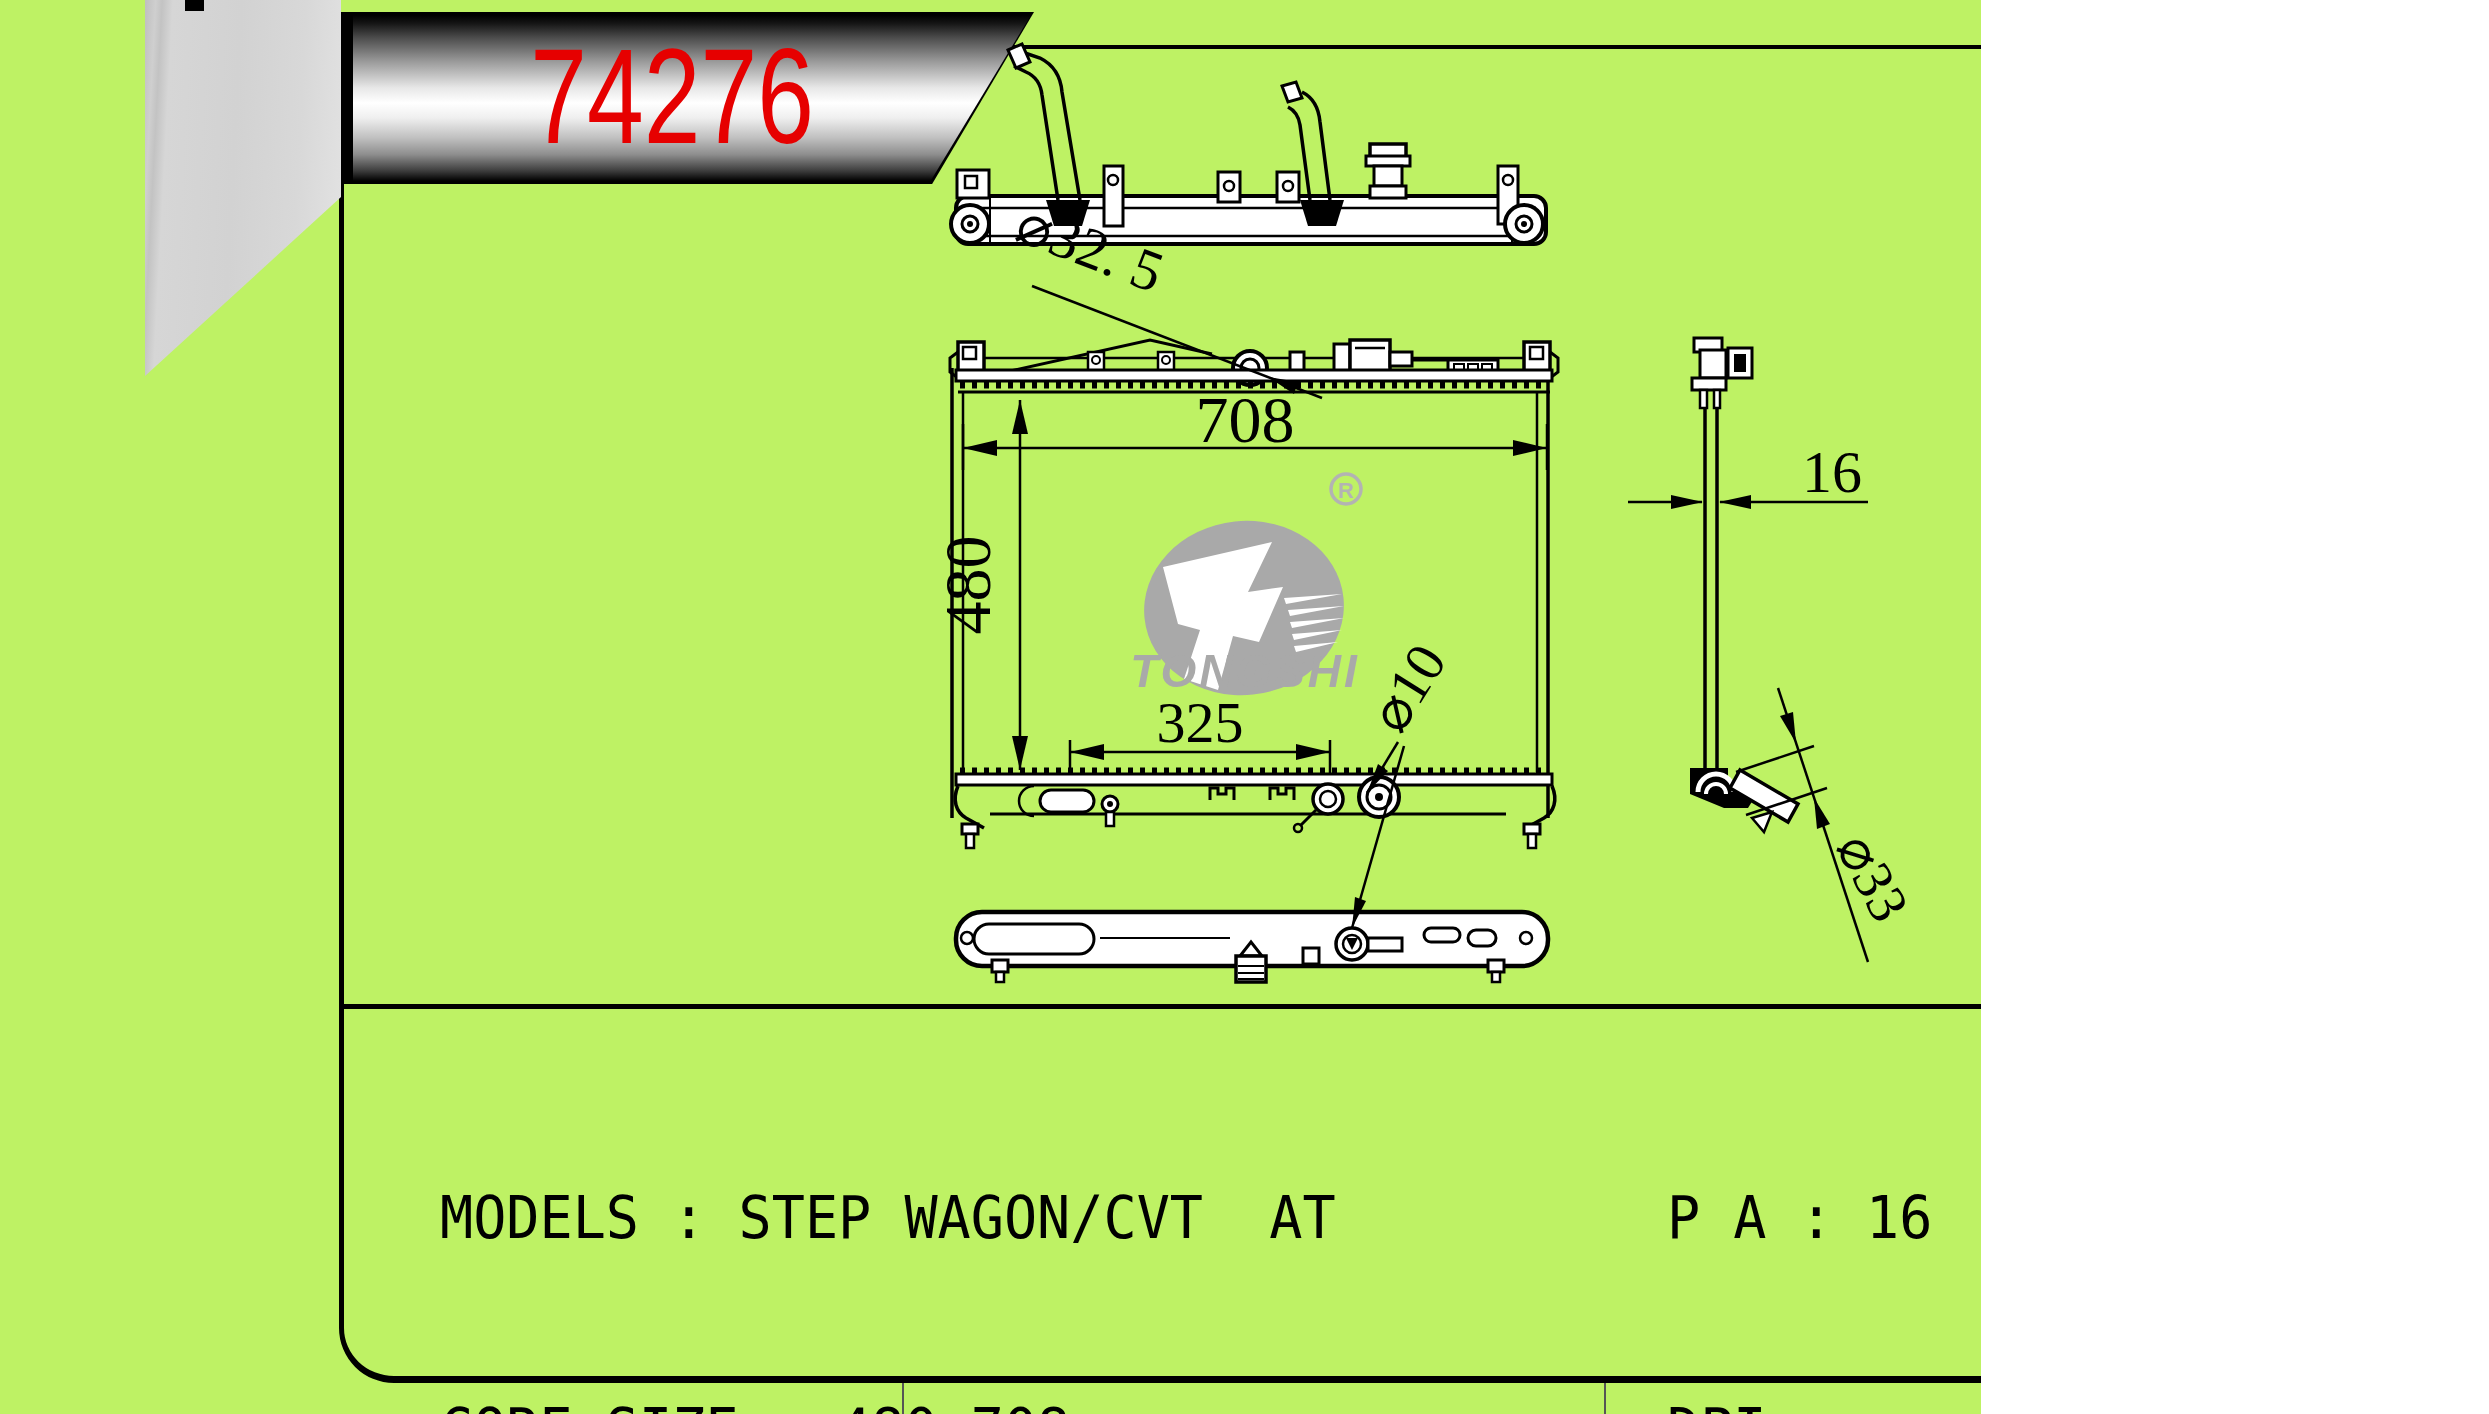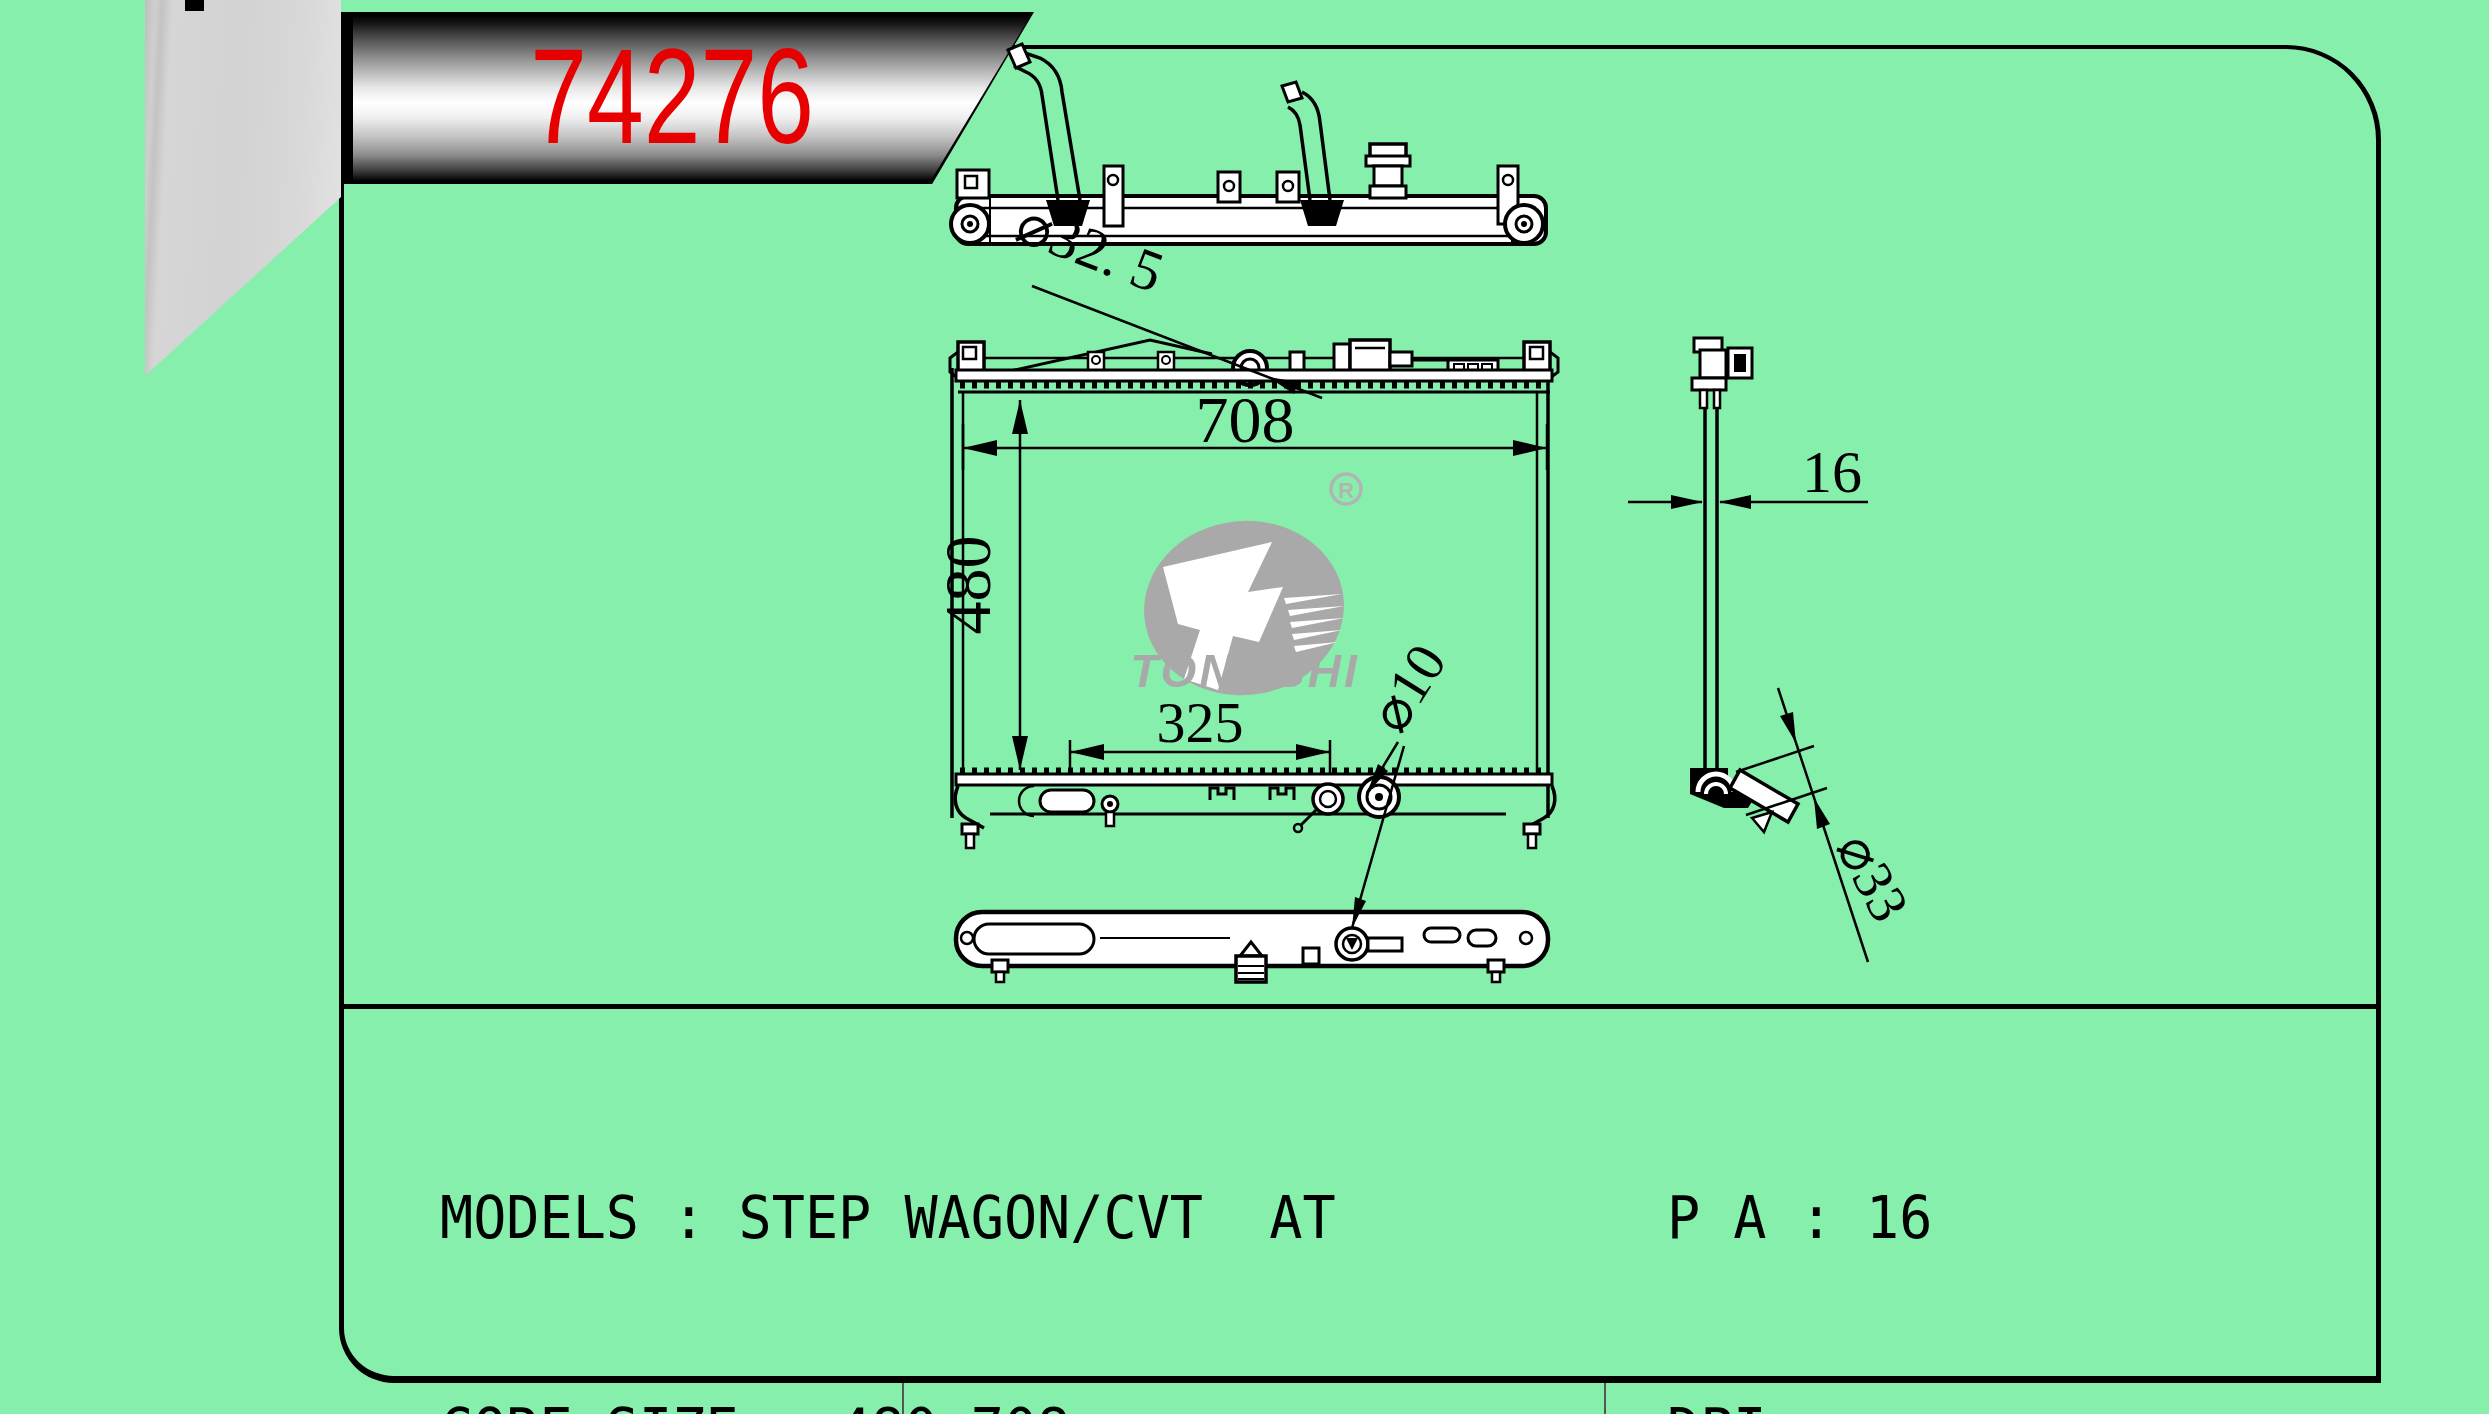--- a/index.html
+++ b/index.html
@@ -1,16 +1,16 @@
 <!DOCTYPE html>
 <html><head>
 <meta charset="utf-8">
 <style>
   html,body{margin:0;padding:0;background:#fff;}
-  #stage{position:relative;width:2489px;height:1414px;background:#86efac;overflow:hidden;
+  #stage{position:relative;width:1981px;height:1414px;background:#bef264;overflow:hidden;
          font-family:"Liberation Sans","DejaVu Sans",sans-serif;}
   
   #corner-flag{position:absolute;left:145px;top:0;width:196px;height:376px;
     background:linear-gradient(93deg,#bfbfbf 0%,#cfcfcf 5%,#c3c3c3 8%,#d6d6d6 13%,#d2d2d2 45%,#d8d8d8 75%,#e3e3e3 100%);
     clip-path:polygon(0 0,100% 0,100% 52.4%,0 100%);}
   #corner-dot{position:absolute;left:185px;top:0;width:19px;height:11px;background:#000;}
   
   #outer-frame{position:absolute;left:339px;top:45px;width:2042px;height:1338px;
     border:4px solid #000;border-width:4px 5px 7px 5px;
     border-radius:95px 95px 0 55px;box-sizing:border-box;}

